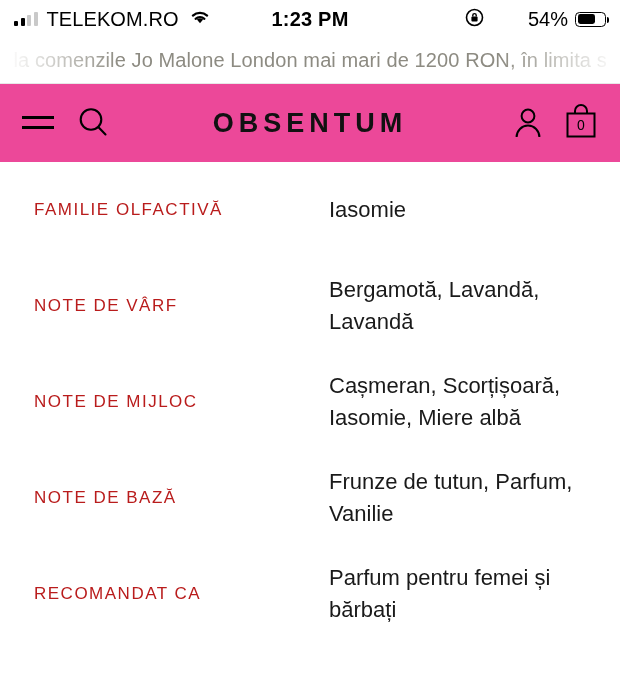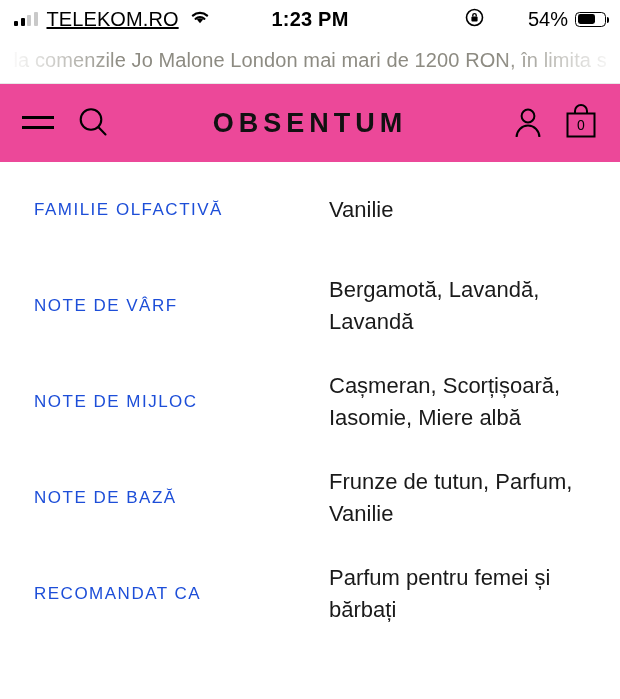--- a/index.html
+++ b/index.html
@@ -13,21 +13,21 @@
   .phone { position:relative; width:620px; height:699px; background:#fff; }
 
   
   .statusbar{
     position:relative;
     height:38px;
     display:flex; align-items:center;
     padding:0 14px;
     color:#000;
   }
-  .sb-left{ display:flex; align-items:center; gap:9px; flex:0 0 auto;text-decoration:underline; }
+  .sb-left{ display:flex; align-items:center; gap:9px; flex:0 0 auto; }
   .sb-center{ position:absolute; left:0; right:0; text-align:center;
               font-size:20px; font-weight:bold; letter-spacing:.2px; }
   .sb-right{ margin-left:auto; display:flex; align-items:center; gap:7px;
              position:relative; z-index:2; }
   .carrier{ font-size:20px; font-weight:400; letter-spacing:.1px; }
   .bars{ display:flex; align-items:flex-end; gap:2.5px; height:14px; }
   .bars i{ display:block; width:4px; background:#000; border-radius:1px; }
   .bars i:nth-child(1){ height:5px; }
   .bars i:nth-child(2){ height:8px; }
   .bars i:nth-child(3){ height:11px; background:#c9c9c9; }
@@ -100,21 +100,21 @@
   .spec{ padding:0 0 0 0; }
   .spec-row{
     display:flex; align-items:center;
     padding:0 22px 0 34px;
     min-height:96px;
   }
   .spec-label{
     flex:0 0 295px;
     font-size:17px;
     letter-spacing:1.5px;
-    color:#1d4ed8;
+    color:#b91c1c;
     text-transform:uppercase;
     line-height:1.3;
   }
   .spec-value{
     flex:1 1 auto;
     font-size:22px;
     color:#1a1a1a;
     line-height:1.45;
     max-width:255px;
   }
@@ -203,21 +203,21 @@
         </span>
         <span class="bagcount">0</span>
       </button>
     </div>
   </div>
 
   <div class="spec">
 
     <div class="spec-row">
       <div class="spec-label">FAMILIE OLFACTIVĂ</div>
-      <div class="spec-value">Vanilie</div>
+      <div class="spec-value">Iasomie</div>
     </div>
 
     <div class="spec-row">
       <div class="spec-label">NOTE DE VÂRF</div>
       <div class="spec-value">Bergamotă, Lavandă, Lavandă</div>
     </div>
 
     <div class="spec-row">
       <div class="spec-label">NOTE DE MIJLOC</div>
       <div class="spec-value">Cașmeran, Scorțișoară, Iasomie, Miere albă</div>

